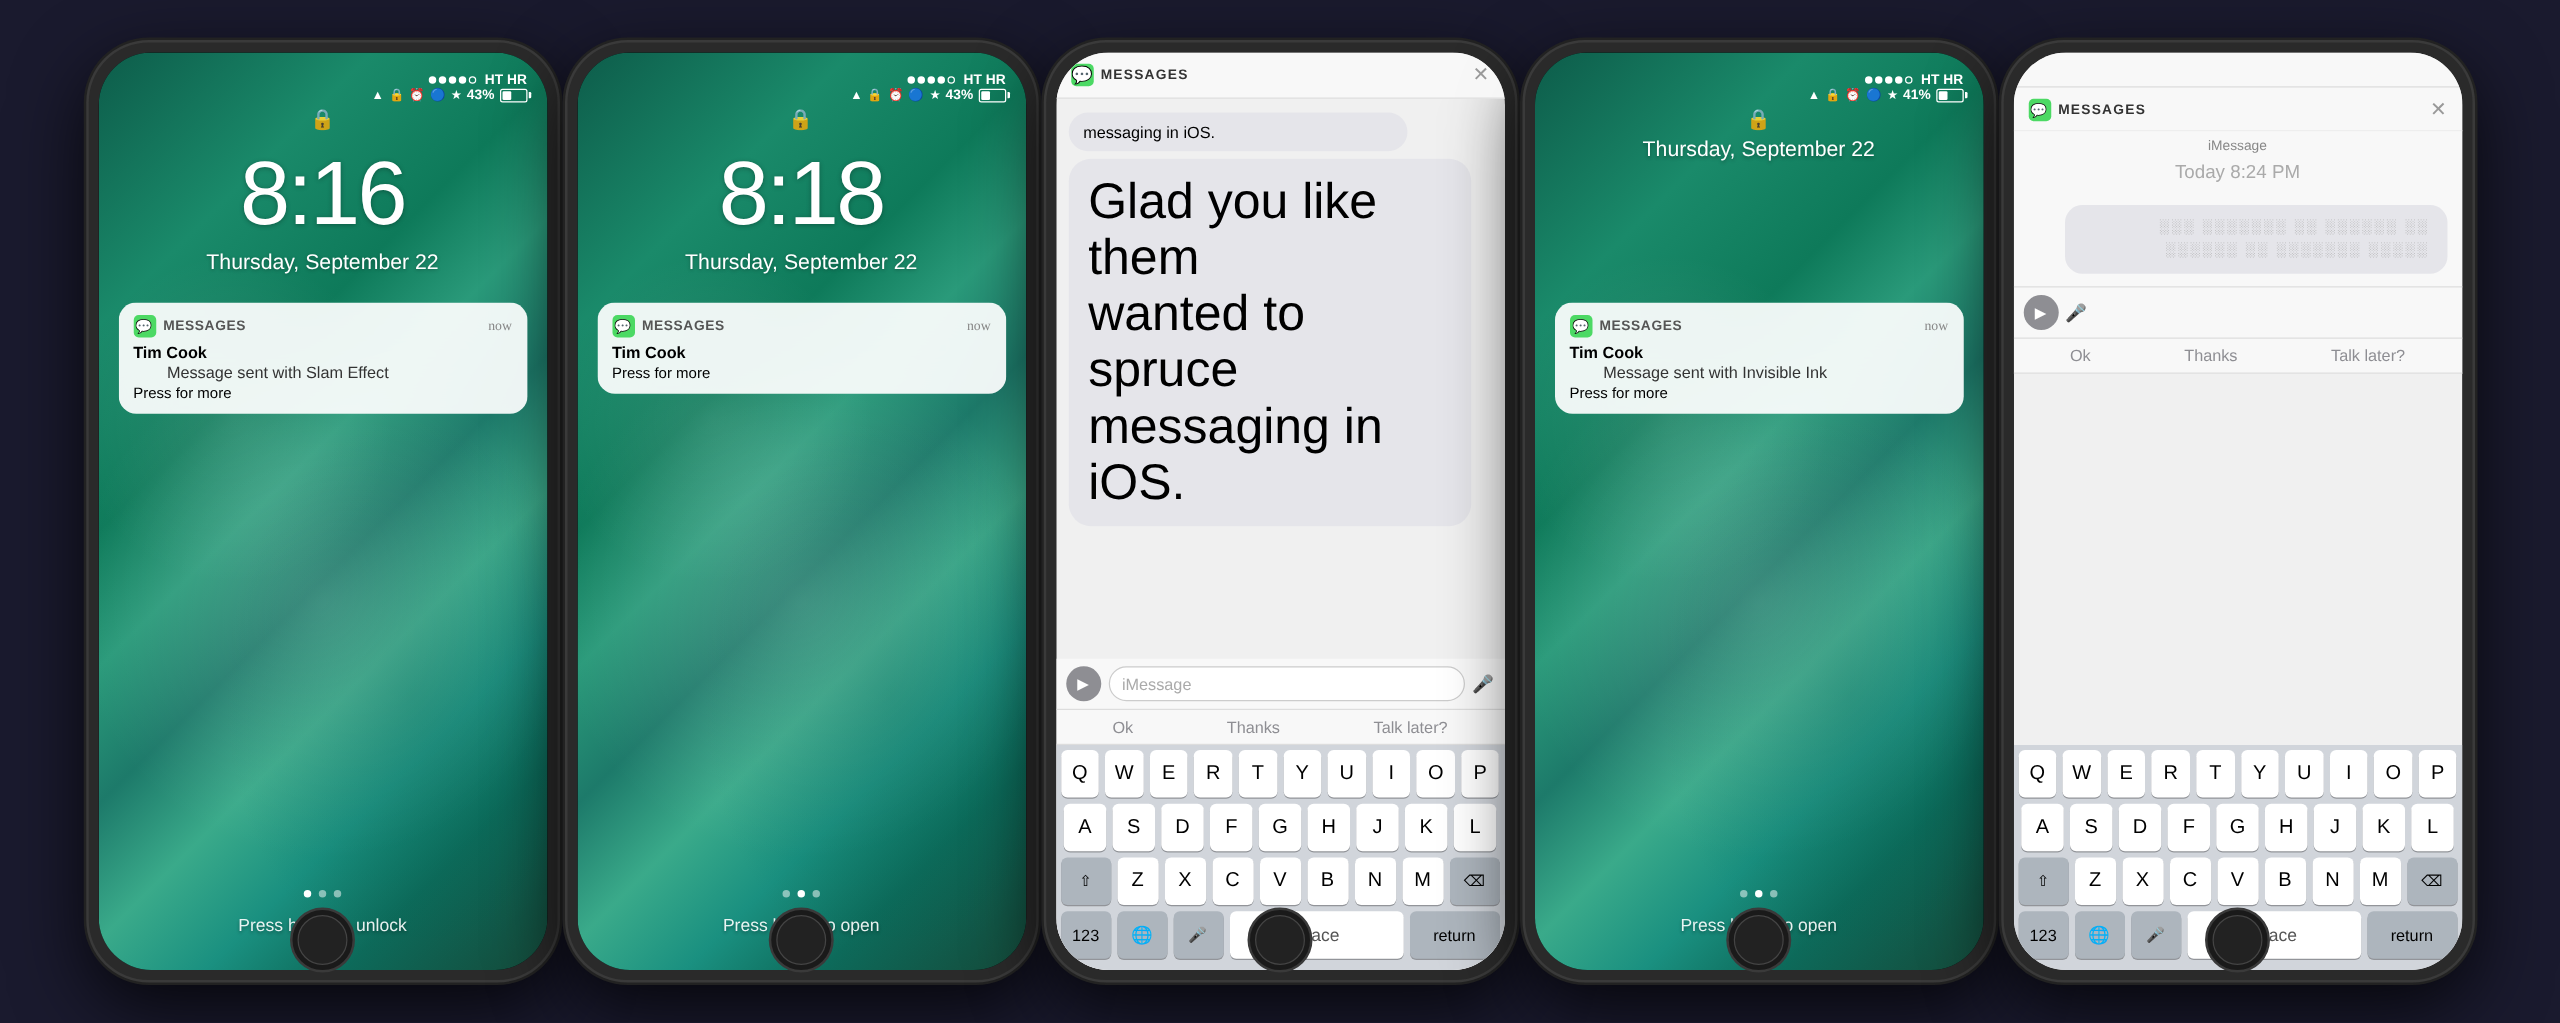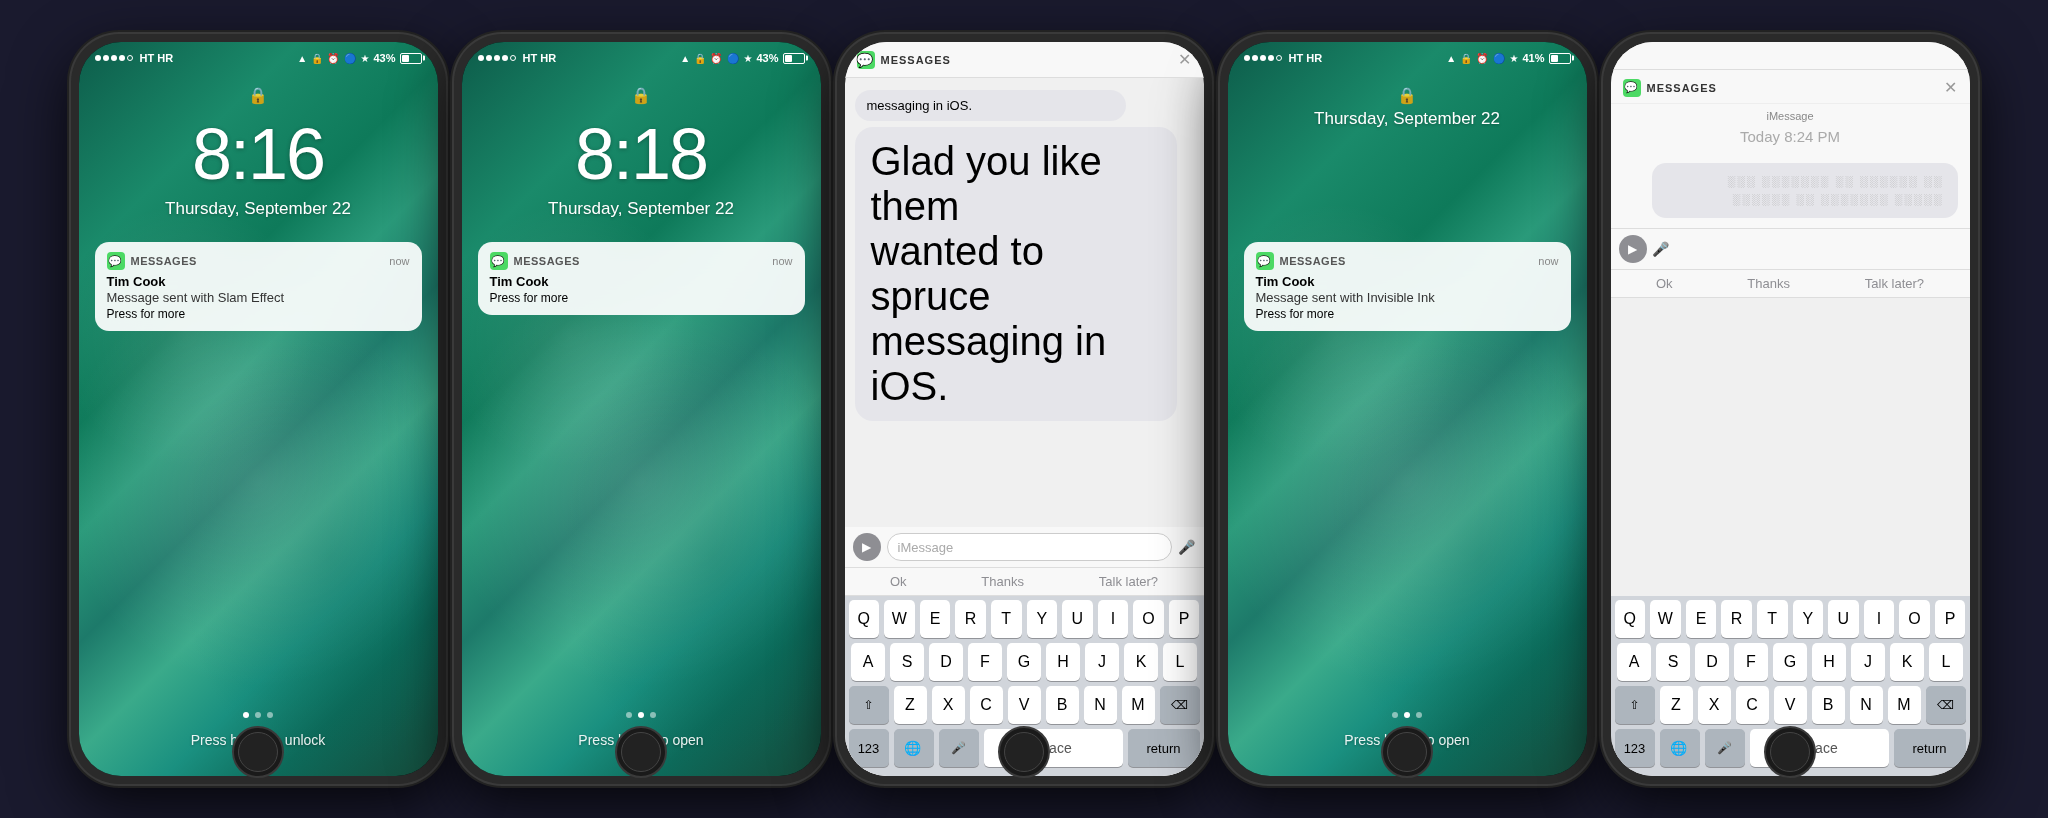--- a/index.html
+++ b/index.html
@@ -68,24 +68,25 @@
         radial-gradient(ellipse 60% 30% at 30% 40%, rgba(255,255,255,0.1) 0%, transparent 60%),
         radial-gradient(ellipse 70% 50% at 70% 70%, rgba(0,100,80,0.3) 0%, transparent 60%);
     }
 
     
     .status-bar {
       position: absolute;
       top: 0; left: 0; right: 0;
       height: 28px;
       display: flex;
-      align-items: center;
+      align-items: flex-end;
       justify-content: space-between;
       padding: 16px 16px;
       z-index: 10;
+      flex-direction: column;
     }
 
     .status-left {
       display: flex;
       align-items: center;
       gap: 3px;
     }
 
     .status-dots {
       display: flex;
@@ -223,32 +224,34 @@
       font-size: 11px;
       font-weight: 600;
       color: #555;
       letter-spacing: 0.5px;
       text-transform: uppercase;
     }
 
     .notif-time {
       font-size: 11px;
       color: #888;
+      font-family: Liberation Serif, serif;
     }
 
     .notif-title {
       font-size: 13px;
       font-weight: 700;
       color: #000;
     }
 
     .notif-body {
       font-size: 13px;
       color: #333;
       margin-top: 1px;
+      margin-left: 27px;
     }
 
     .notif-more {
       font-size: 12px;
       color: #000000;
       margin-top: 2px;
     }
 
     
     .press-home {

